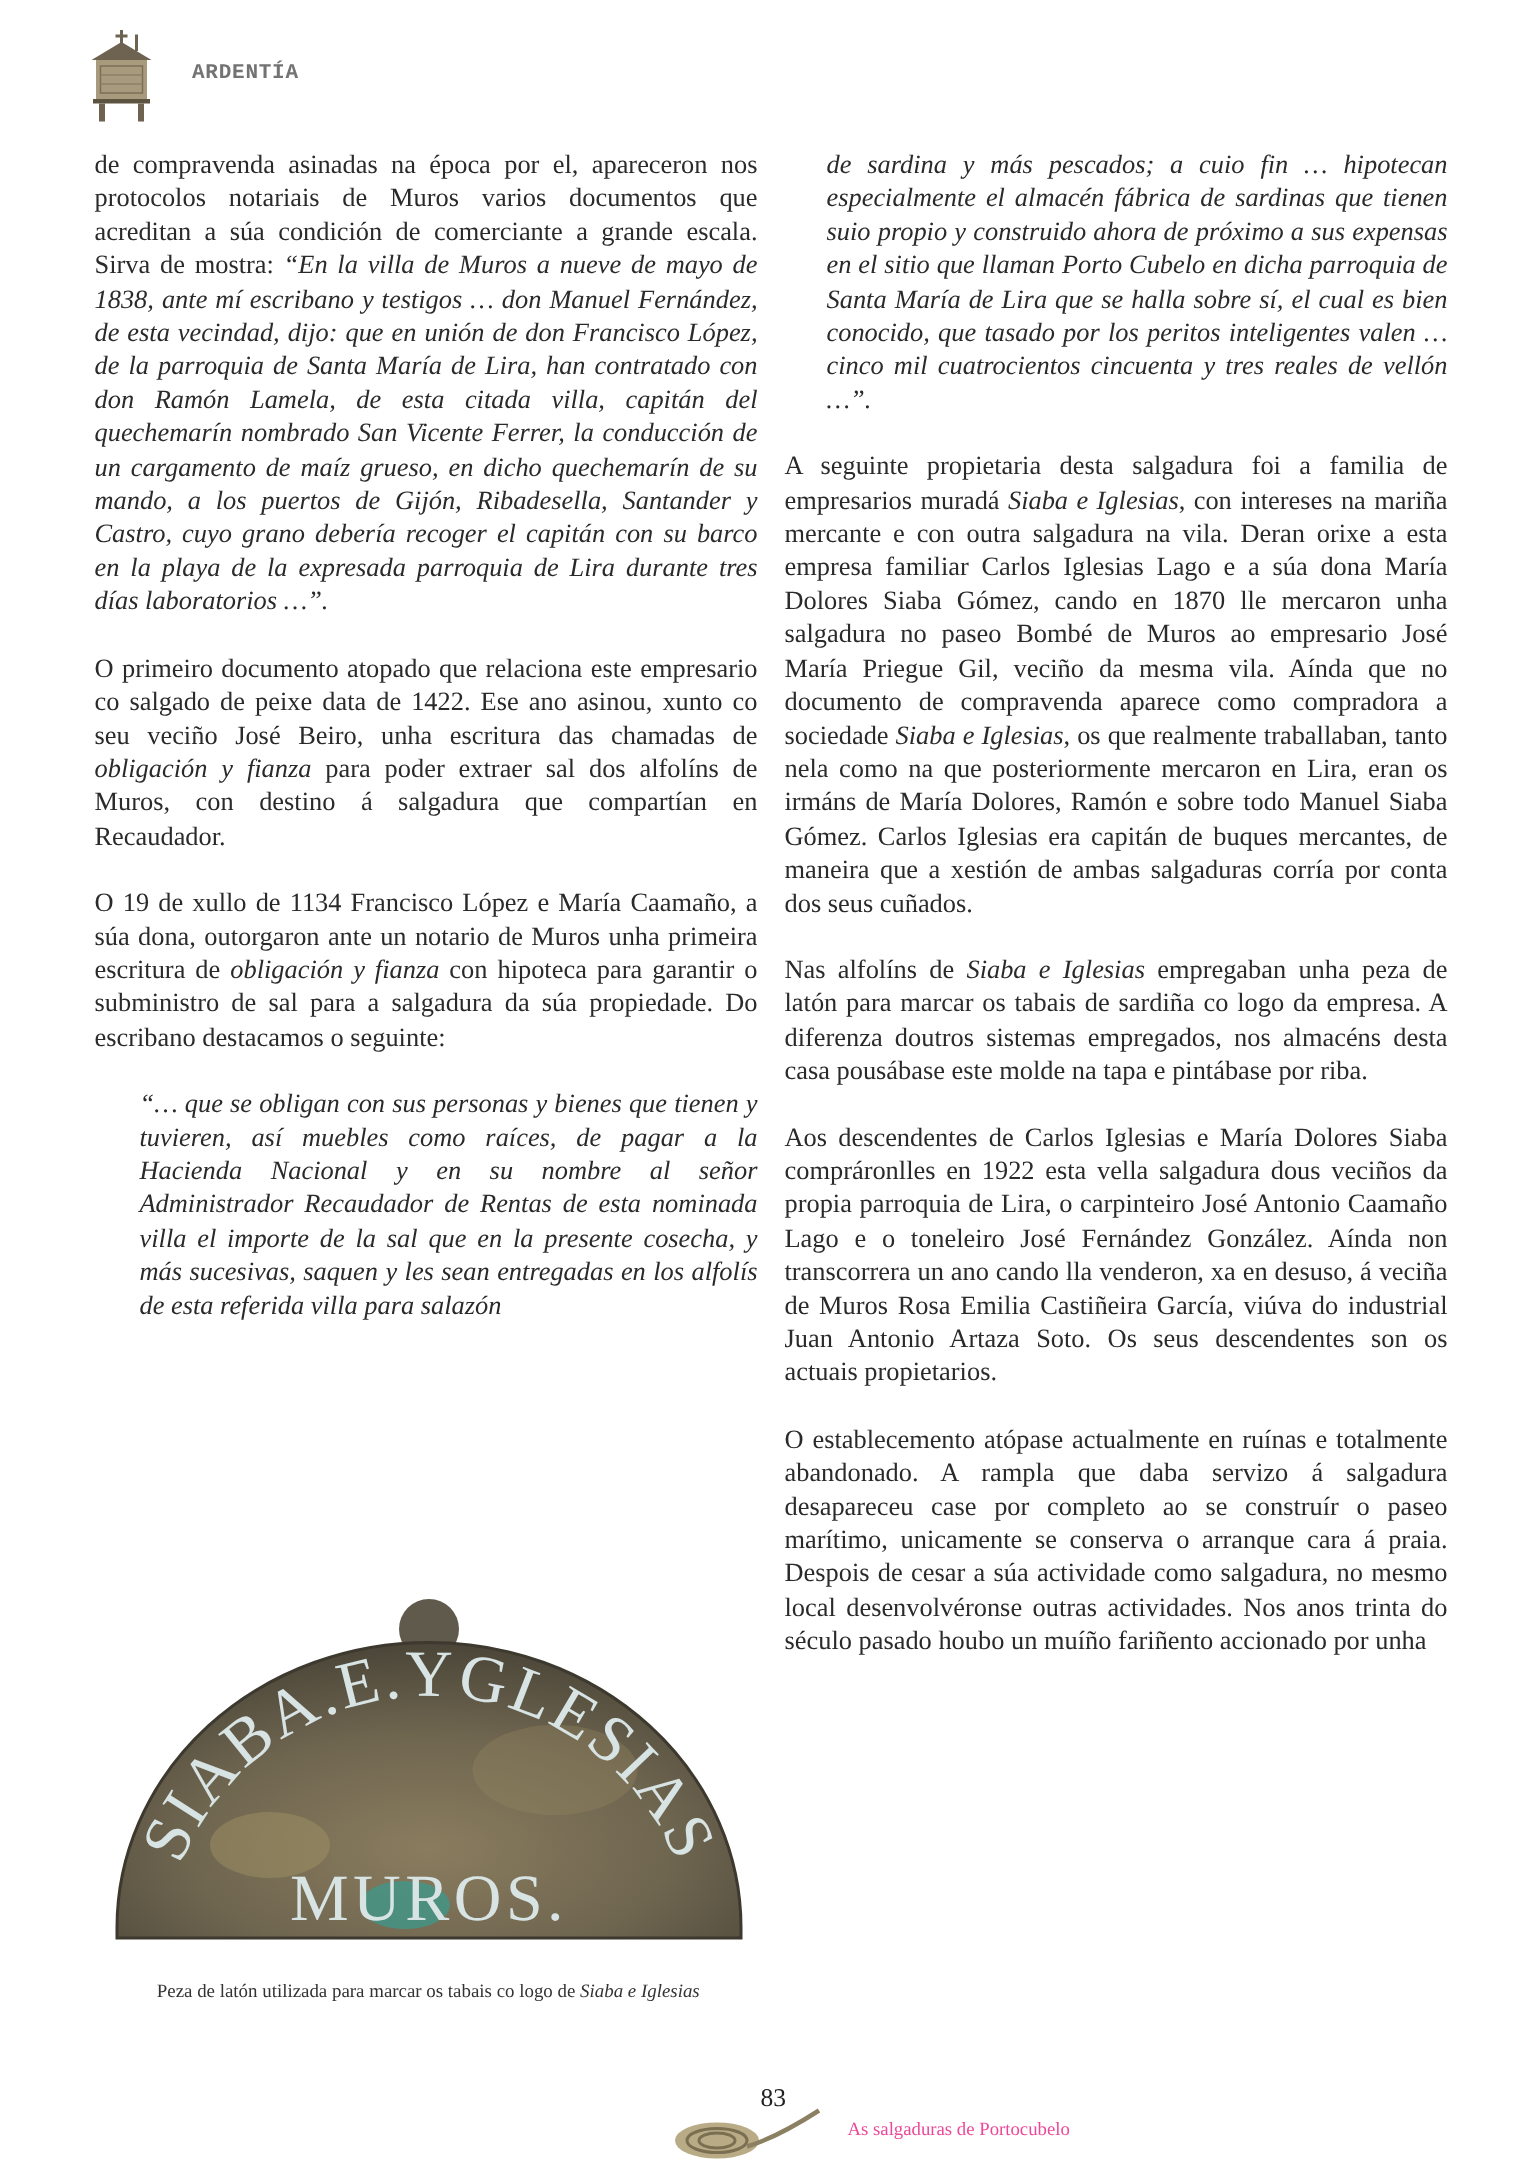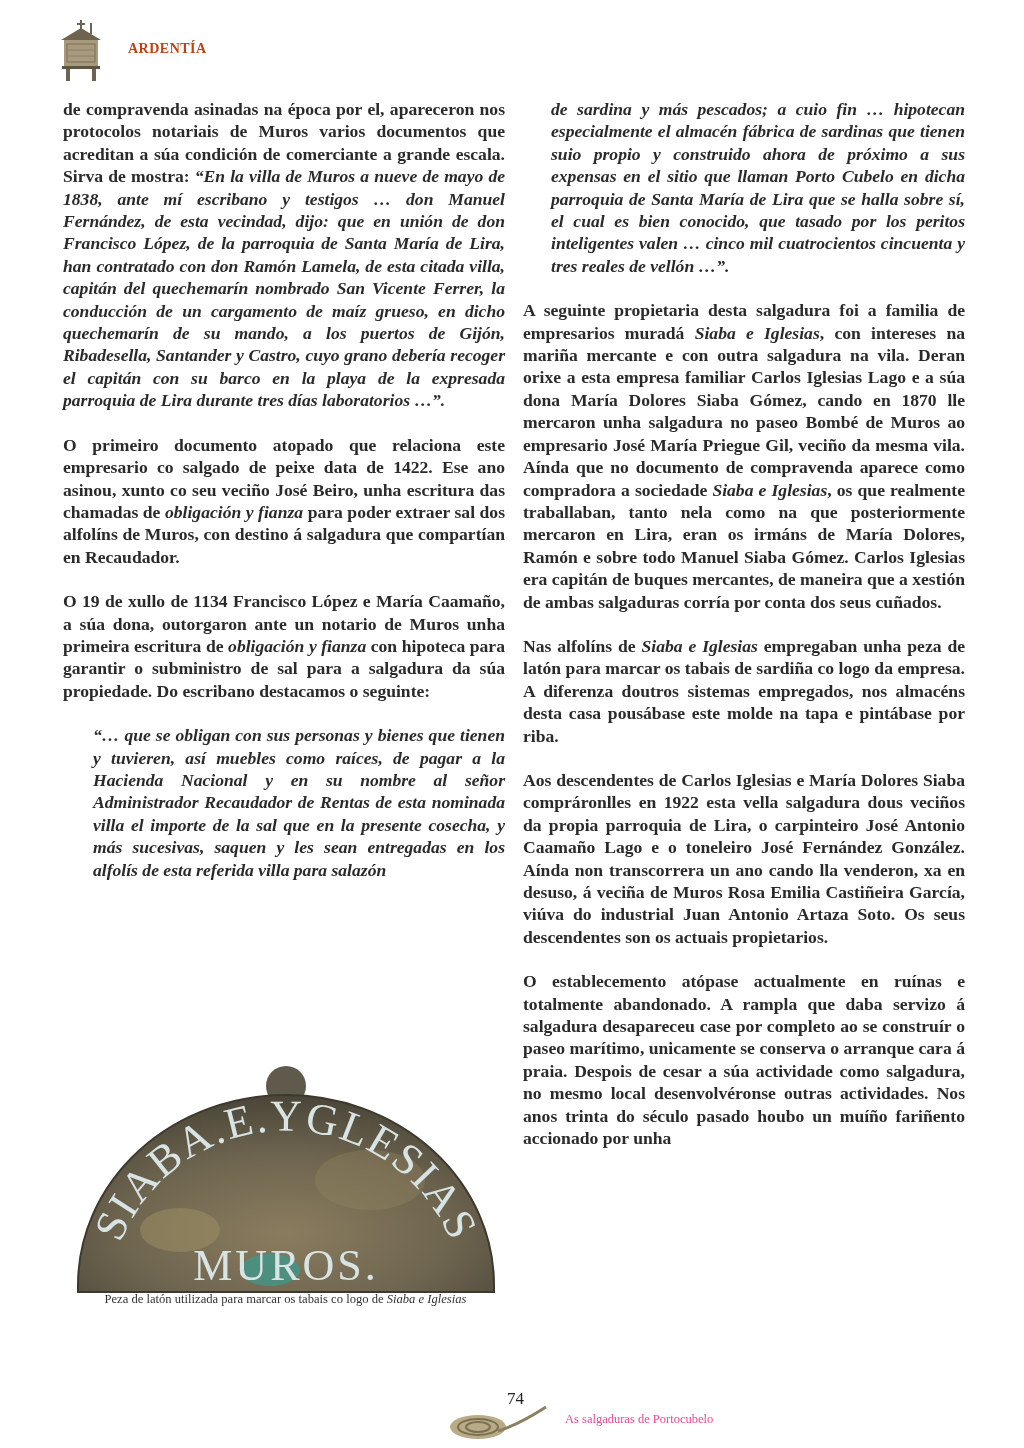--- a/index.html
+++ b/index.html
@@ -1,30 +1,30 @@
 <!DOCTYPE html>
 <html><head>
 <meta charset="utf-8">
 <style>
   html, body { margin: 0; padding: 0; background: #ffffff; }
   body { width: 1024px; height: 1448px; position: relative; overflow: hidden; font-family: "Liberation Serif", "DejaVu Serif", serif; color: #2a2a2a; }
   .header { position: absolute; left: 58px; top: 14px; height: 70px; width: 260px; }
   .logo-icon { position: absolute; left: 0; top: 6px; width: 46px; height: 62px; }
-  .magazine-title { position: absolute; left: 70px; top: 27px; font-family: Liberation Serif, serif; font-weight: bold; font-size: 14px; letter-spacing: 0.5px; color: #c2410c; }
+  .magazine-title { position: absolute; left: 70px; top: 27px; font-family: Liberation Mono, monospace; font-weight: bold; font-size: 14px; letter-spacing: 0.5px; color: #737373; }
   .col { position: absolute; width: 442px; font-size: 17.6px; line-height: 22.4px; text-align: justify; }
   .col-left { left: 63px; top: 98px; }
   .col-right { left: 523px; top: 98px; }
-  .col p { margin: 0; font-weight: bold; }
+  .col p { margin: 0; }
   .col .gap { height: 22px; }
   .it { font-style: italic; }
   .quote { margin: 0 0 0 30px !important; width: 412px; font-style: italic; }
   .right-quote { margin: 0 0 0 28px !important; width: 414px; font-style: italic; }
   .figure { position: absolute; left: 70px; top: 1060px; width: 430px; height: 245px; }
   .figure svg { width: 100%; height: 100%; }
-  .caption { position: absolute; left: 63px; top: 1292px; width: 445px; font-size: 12.6px; text-align: center; color: #333; white-space: nowrap; }
+  .caption { position: absolute; left: 63px; top: 1320px; width: 445px; font-size: 12.6px; text-align: center; color: #333; white-space: nowrap; }
   .footer { position: absolute; left: 440px; top: 1385px; width: 320px; height: 60px; }
   .coil-icon { position: absolute; left: 8px; top: 10px; width: 100px; height: 48px; }
   .page-number { position: absolute; left: 67px; top: 4px; font-size: 17px; color: #222; }
   .running-title { position: absolute; left: 125px; top: 27px; font-size: 12.5px; color: #ec4899; white-space: nowrap; }
 </style>
 </head>
 <body>
 
 <div class="header">
   <svg class="logo-icon" viewBox="0 0 46 62">
@@ -88,15 +88,15 @@
   <p>O establecemento atópase actualmente en ruínas e totalmente abandonado. A rampla que daba servizo á salgadura desapareceu case por completo ao se construír o paseo marítimo, unicamente se conserva o arranque cara á praia. Despois de cesar a súa actividade como salgadura, no mesmo local desenvolvéronse outras actividades. Nos anos trinta do século pasado houbo un muíño fariñento accionado por unha</p>
 </div>
 
 <div class="footer">
   <svg class="coil-icon" viewBox="0 0 100 48">
     <ellipse cx="30" cy="32" rx="28" ry="12" fill="#b8ab86"></ellipse>
     <ellipse cx="30" cy="32" rx="20" ry="8" fill="none" stroke="#7b6f52" stroke-width="2"></ellipse>
     <ellipse cx="30" cy="32" rx="12" ry="5" fill="none" stroke="#7b6f52" stroke-width="2"></ellipse>
     <path d="M 50 36 Q 70 30 98 12" stroke="#8c8062" stroke-width="3" fill="none"></path>
   </svg>
-  <div class="page-number">74</div>
+  <div class="page-number">83</div>
   <div class="running-title">As salgaduras de Portocubelo</div>
 </div>
 
 </body></html>

